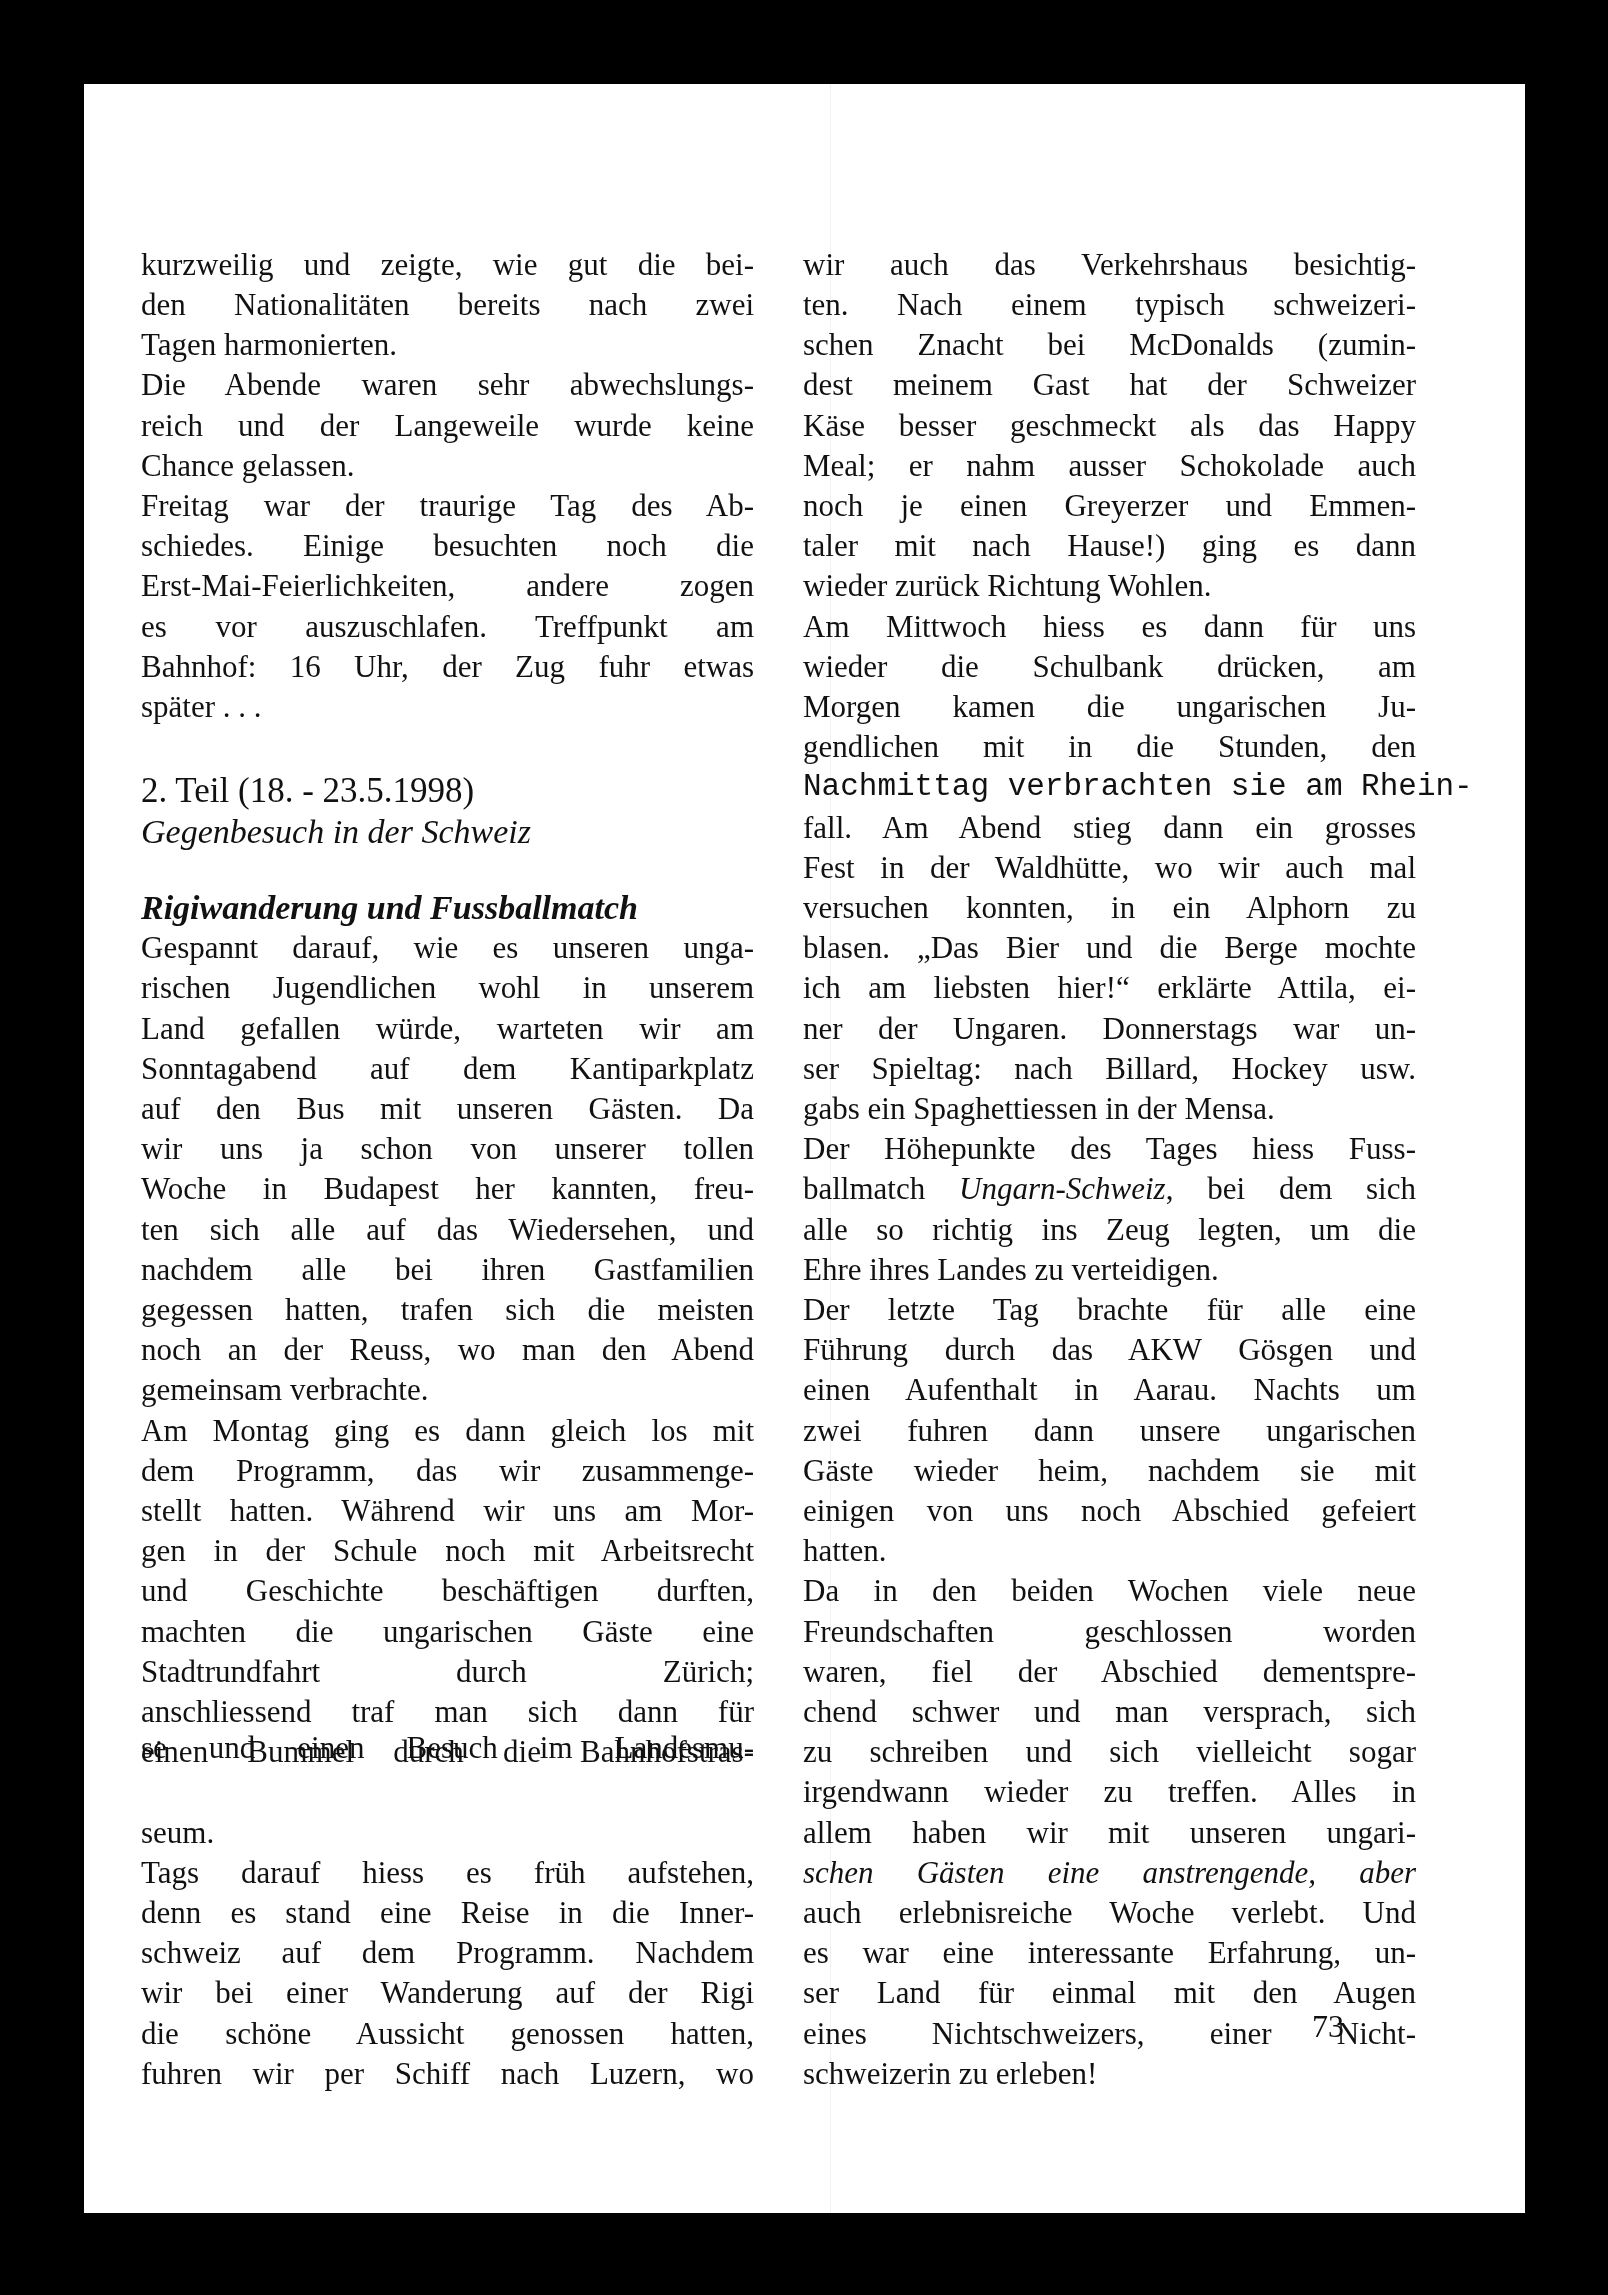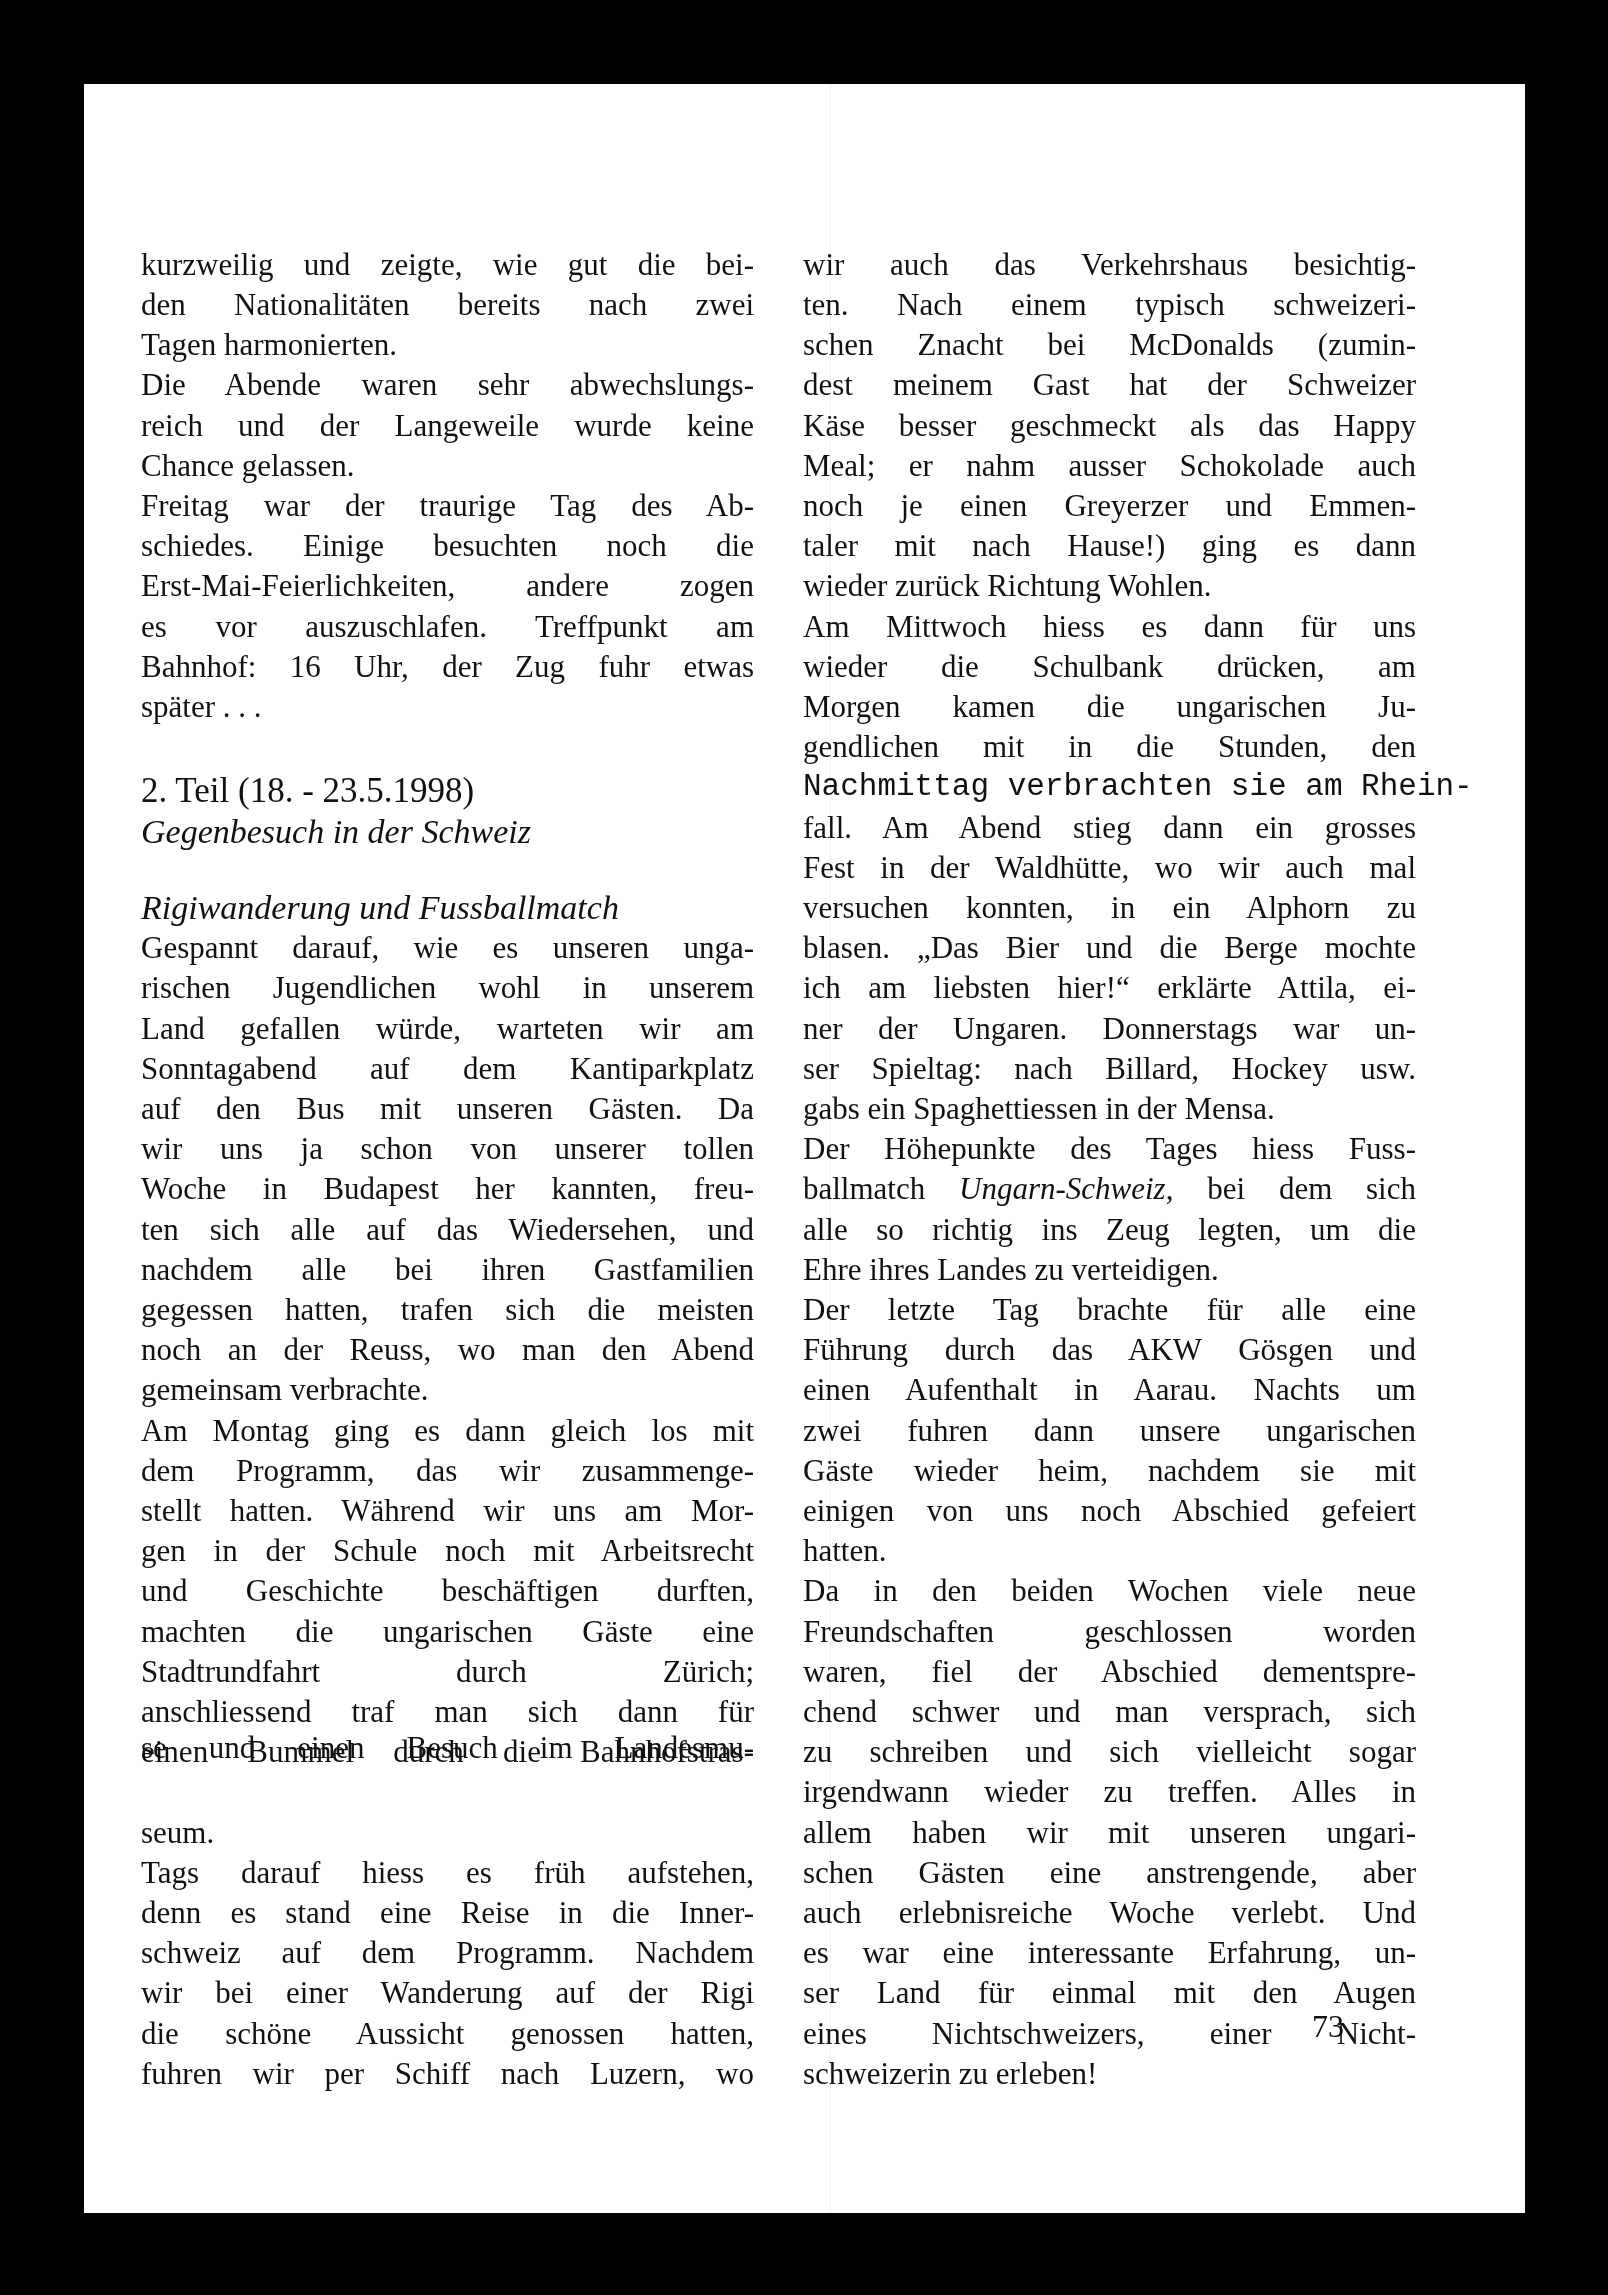--- a/index.html
+++ b/index.html
@@ -32,21 +32,21 @@
       <div class="line j" style="top: 322px;">reich und der Langeweile wurde keine</div>
       <div class="line l" style="top: 362px;">Chance gelassen.</div>
       <div class="line j" style="top: 402px;">Freitag war der traurige Tag des Ab-</div>
       <div class="line j" style="top: 442px;">schiedes. Einige besuchten noch die</div>
       <div class="line j" style="top: 482px;">Erst-Mai-Feierlichkeiten, andere zogen</div>
       <div class="line j" style="top: 523px;">es vor auszuschlafen. Treffpunkt am</div>
       <div class="line j" style="top: 563px;">Bahnhof: 16 Uhr, der Zug fuhr etwas</div>
       <div class="line l" style="top: 603px;">später . . .</div>
       <div class="line l h1" style="top: 687px;">2. Teil (18. - 23.5.1998)</div>
       <div class="line l h2" style="top: 728px;">Gegenbesuch in der Schweiz</div>
-      <div class="line l h3" style="top: 804px;">Rigiwanderung und Fussballmatch</div>
+      <div class="line l h3" style="top: 804px; font-weight: bold;">Rigiwanderung und Fussballmatch</div>
       <div class="line j" style="top: 844px;">Gespannt darauf, wie es unseren unga-</div>
       <div class="line j" style="top: 884px;">rischen Jugendlichen wohl in unserem</div>
       <div class="line j" style="top: 925px;">Land gefallen würde, warteten wir am</div>
       <div class="line j" style="top: 965px;">Sonntagabend auf dem Kantiparkplatz</div>
       <div class="line j" style="top: 1005px;">auf den Bus mit unseren Gästen. Da</div>
       <div class="line j" style="top: 1045px;">wir uns ja schon von unserer tollen</div>
       <div class="line j" style="top: 1085px;">Woche in Budapest her kannten, freu-</div>
       <div class="line j" style="top: 1126px;">ten sich alle auf das Wiedersehen, und</div>
       <div class="line j" style="top: 1166px;">nachdem alle bei ihren Gastfamilien</div>
       <div class="line j" style="top: 1206px;">gegessen hatten, trafen sich die meisten</div>
@@ -104,21 +104,21 @@
       <div class="line j" style="top: 1367px;">Gäste wieder heim, nachdem sie mit</div>
       <div class="line j" style="top: 1407px;">einigen von uns noch Abschied gefeiert</div>
       <div class="line l" style="top: 1447px;">hatten.</div>
       <div class="line j" style="top: 1487px;">Da in den beiden Wochen viele neue</div>
       <div class="line j" style="top: 1528px;">Freundschaften geschlossen worden</div>
       <div class="line j" style="top: 1568px;">waren, fiel der Abschied dementspre-</div>
       <div class="line j" style="top: 1608px;">chend schwer und man versprach, sich</div>
       <div class="line j" style="top: 1648px;">zu schreiben und sich vielleicht sogar</div>
       <div class="line j" style="top: 1688px;">irgendwann wieder zu treffen. Alles in</div>
       <div class="line j" style="top: 1729px;">allem haben wir mit unseren ungari-</div>
-      <div class="line j" style="top: 1769px;">schen Gästen eine anstrengende, aber</div>
+      <div class="line j" style="top: 1769px; font-style: italic;">schen Gästen eine anstrengende, aber</div>
       <div class="line j" style="top: 1809px;">auch erlebnisreiche Woche verlebt. Und</div>
       <div class="line j" style="top: 1849px;">es war eine interessante Erfahrung, un-</div>
       <div class="line j" style="top: 1889px;">ser Land für einmal mit den Augen</div>
       <div class="line j" style="top: 1930px;">eines Nichtschweizers, einer Nicht-</div>
       <div class="line l" style="top: 1970px;">schweizerin zu erleben!</div>
     </div>
 </div>
 <div class="pageno">73</div>
 
 

